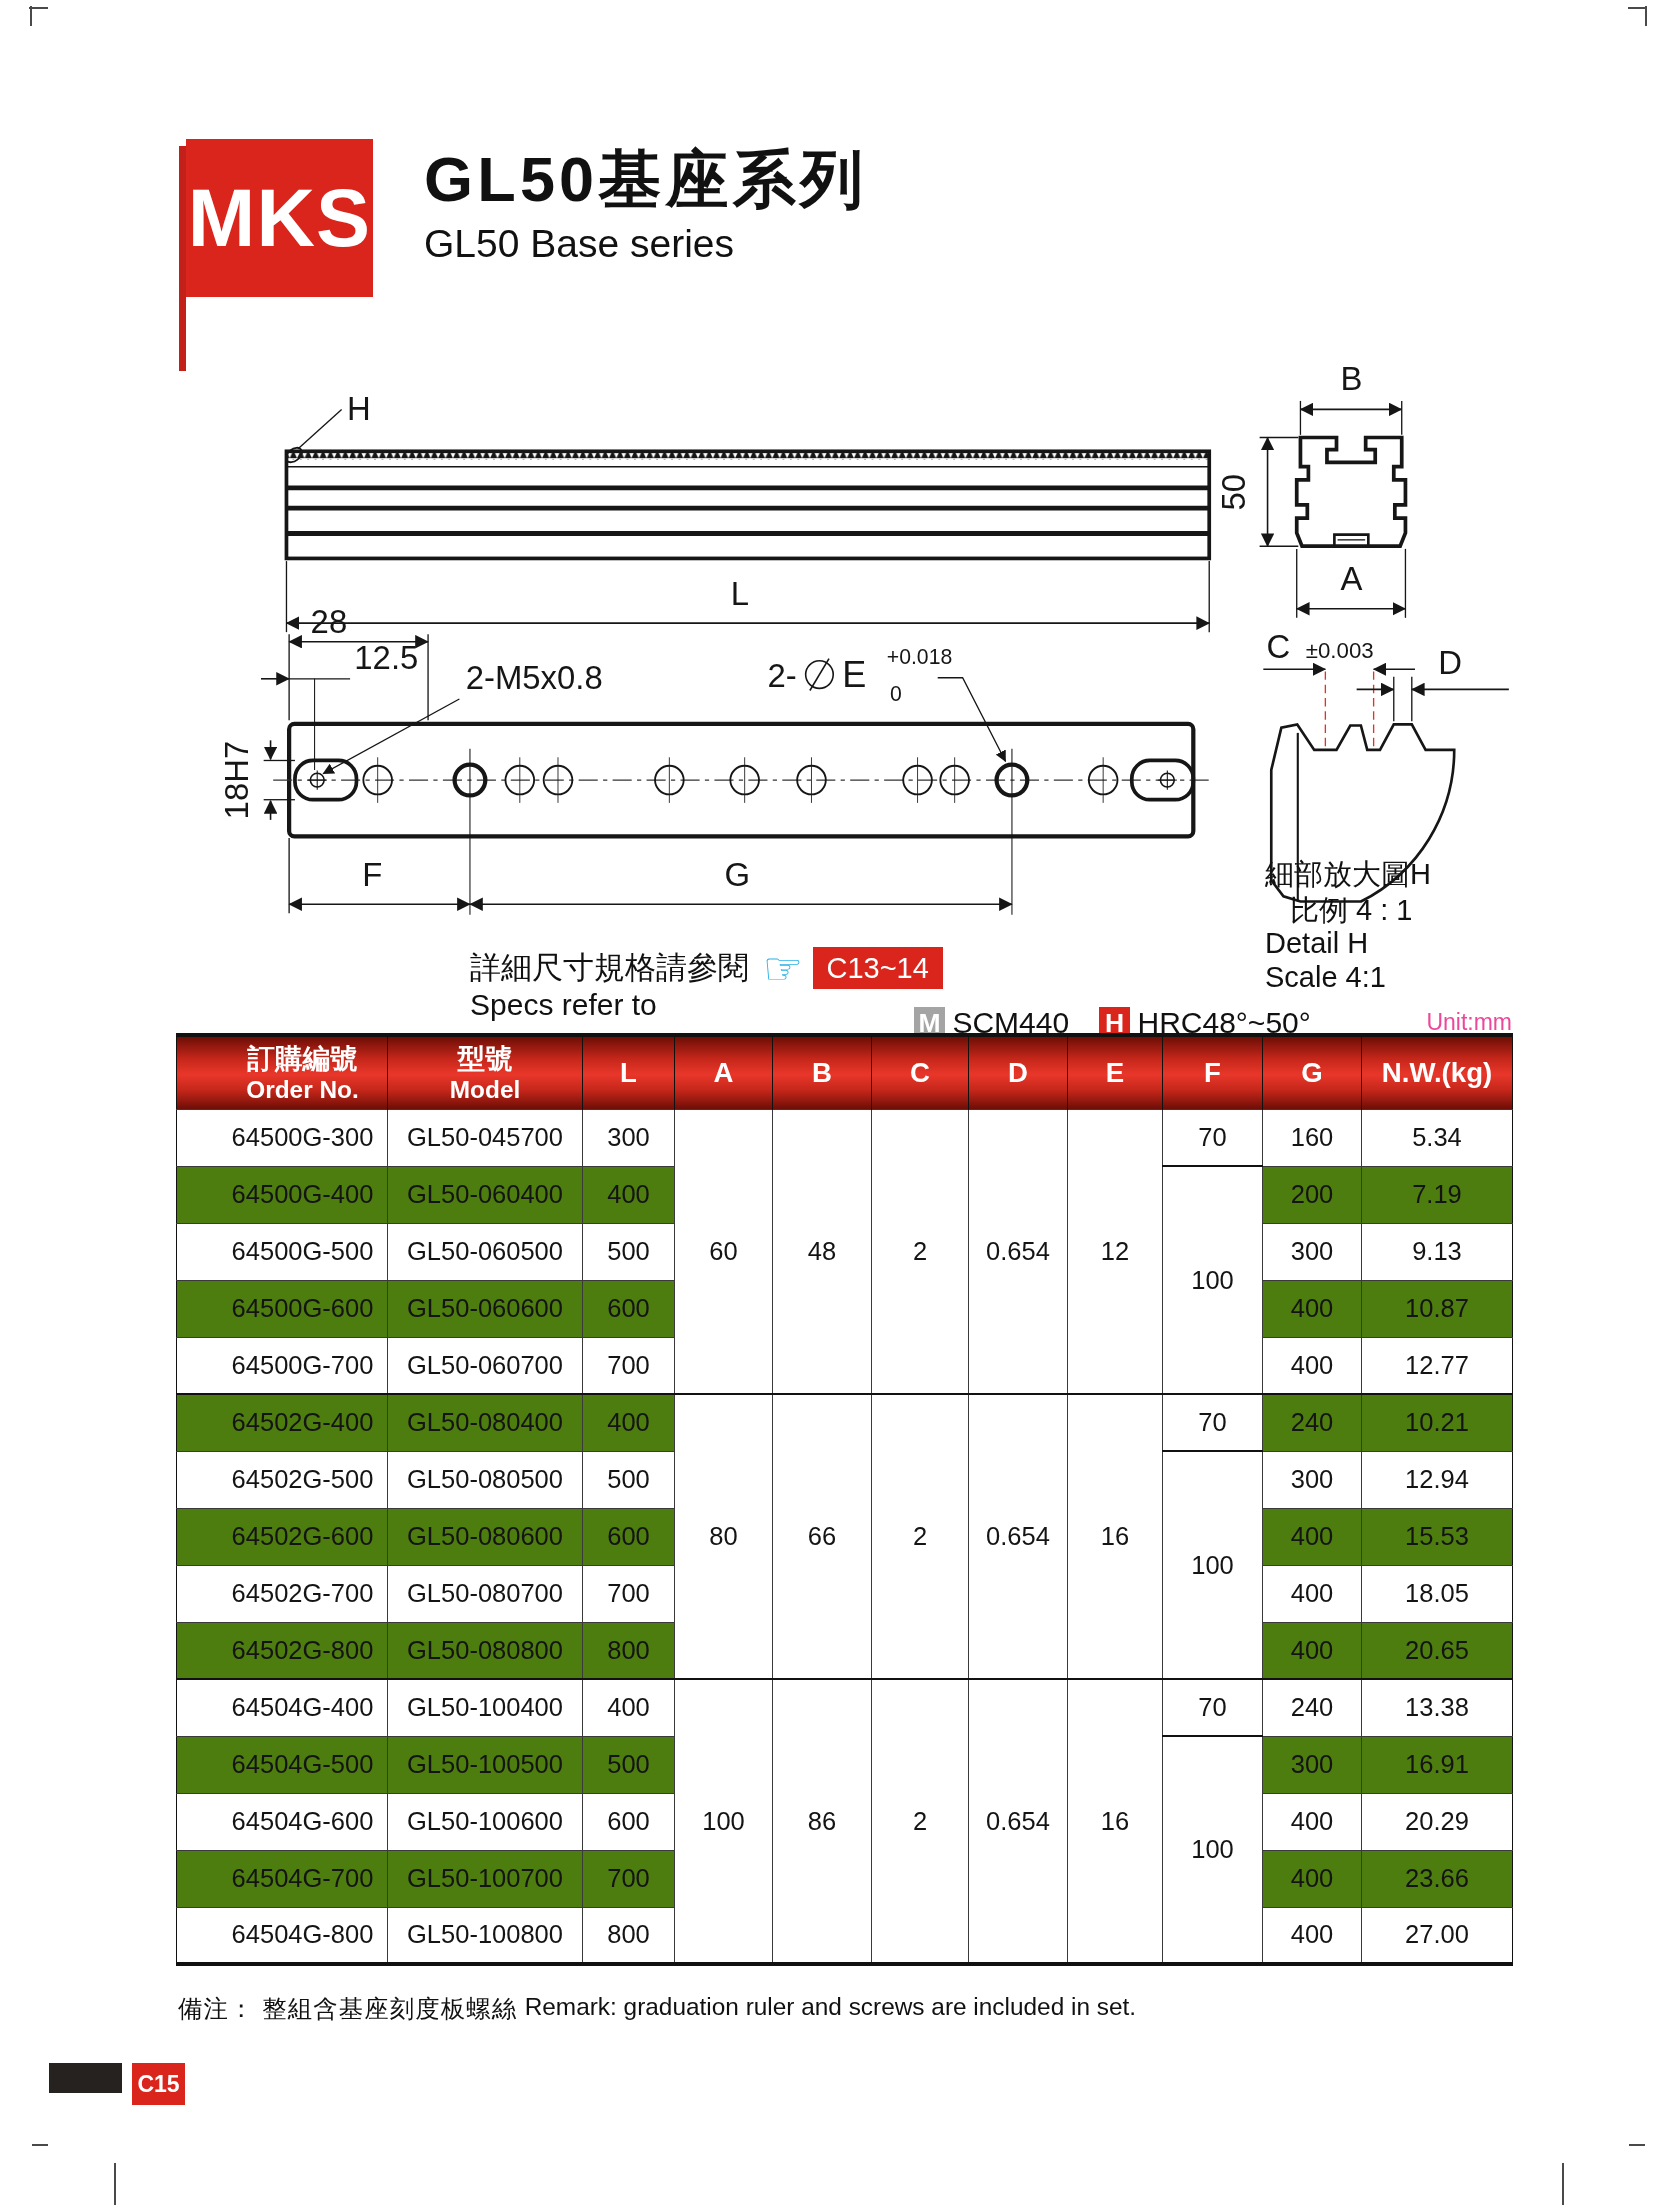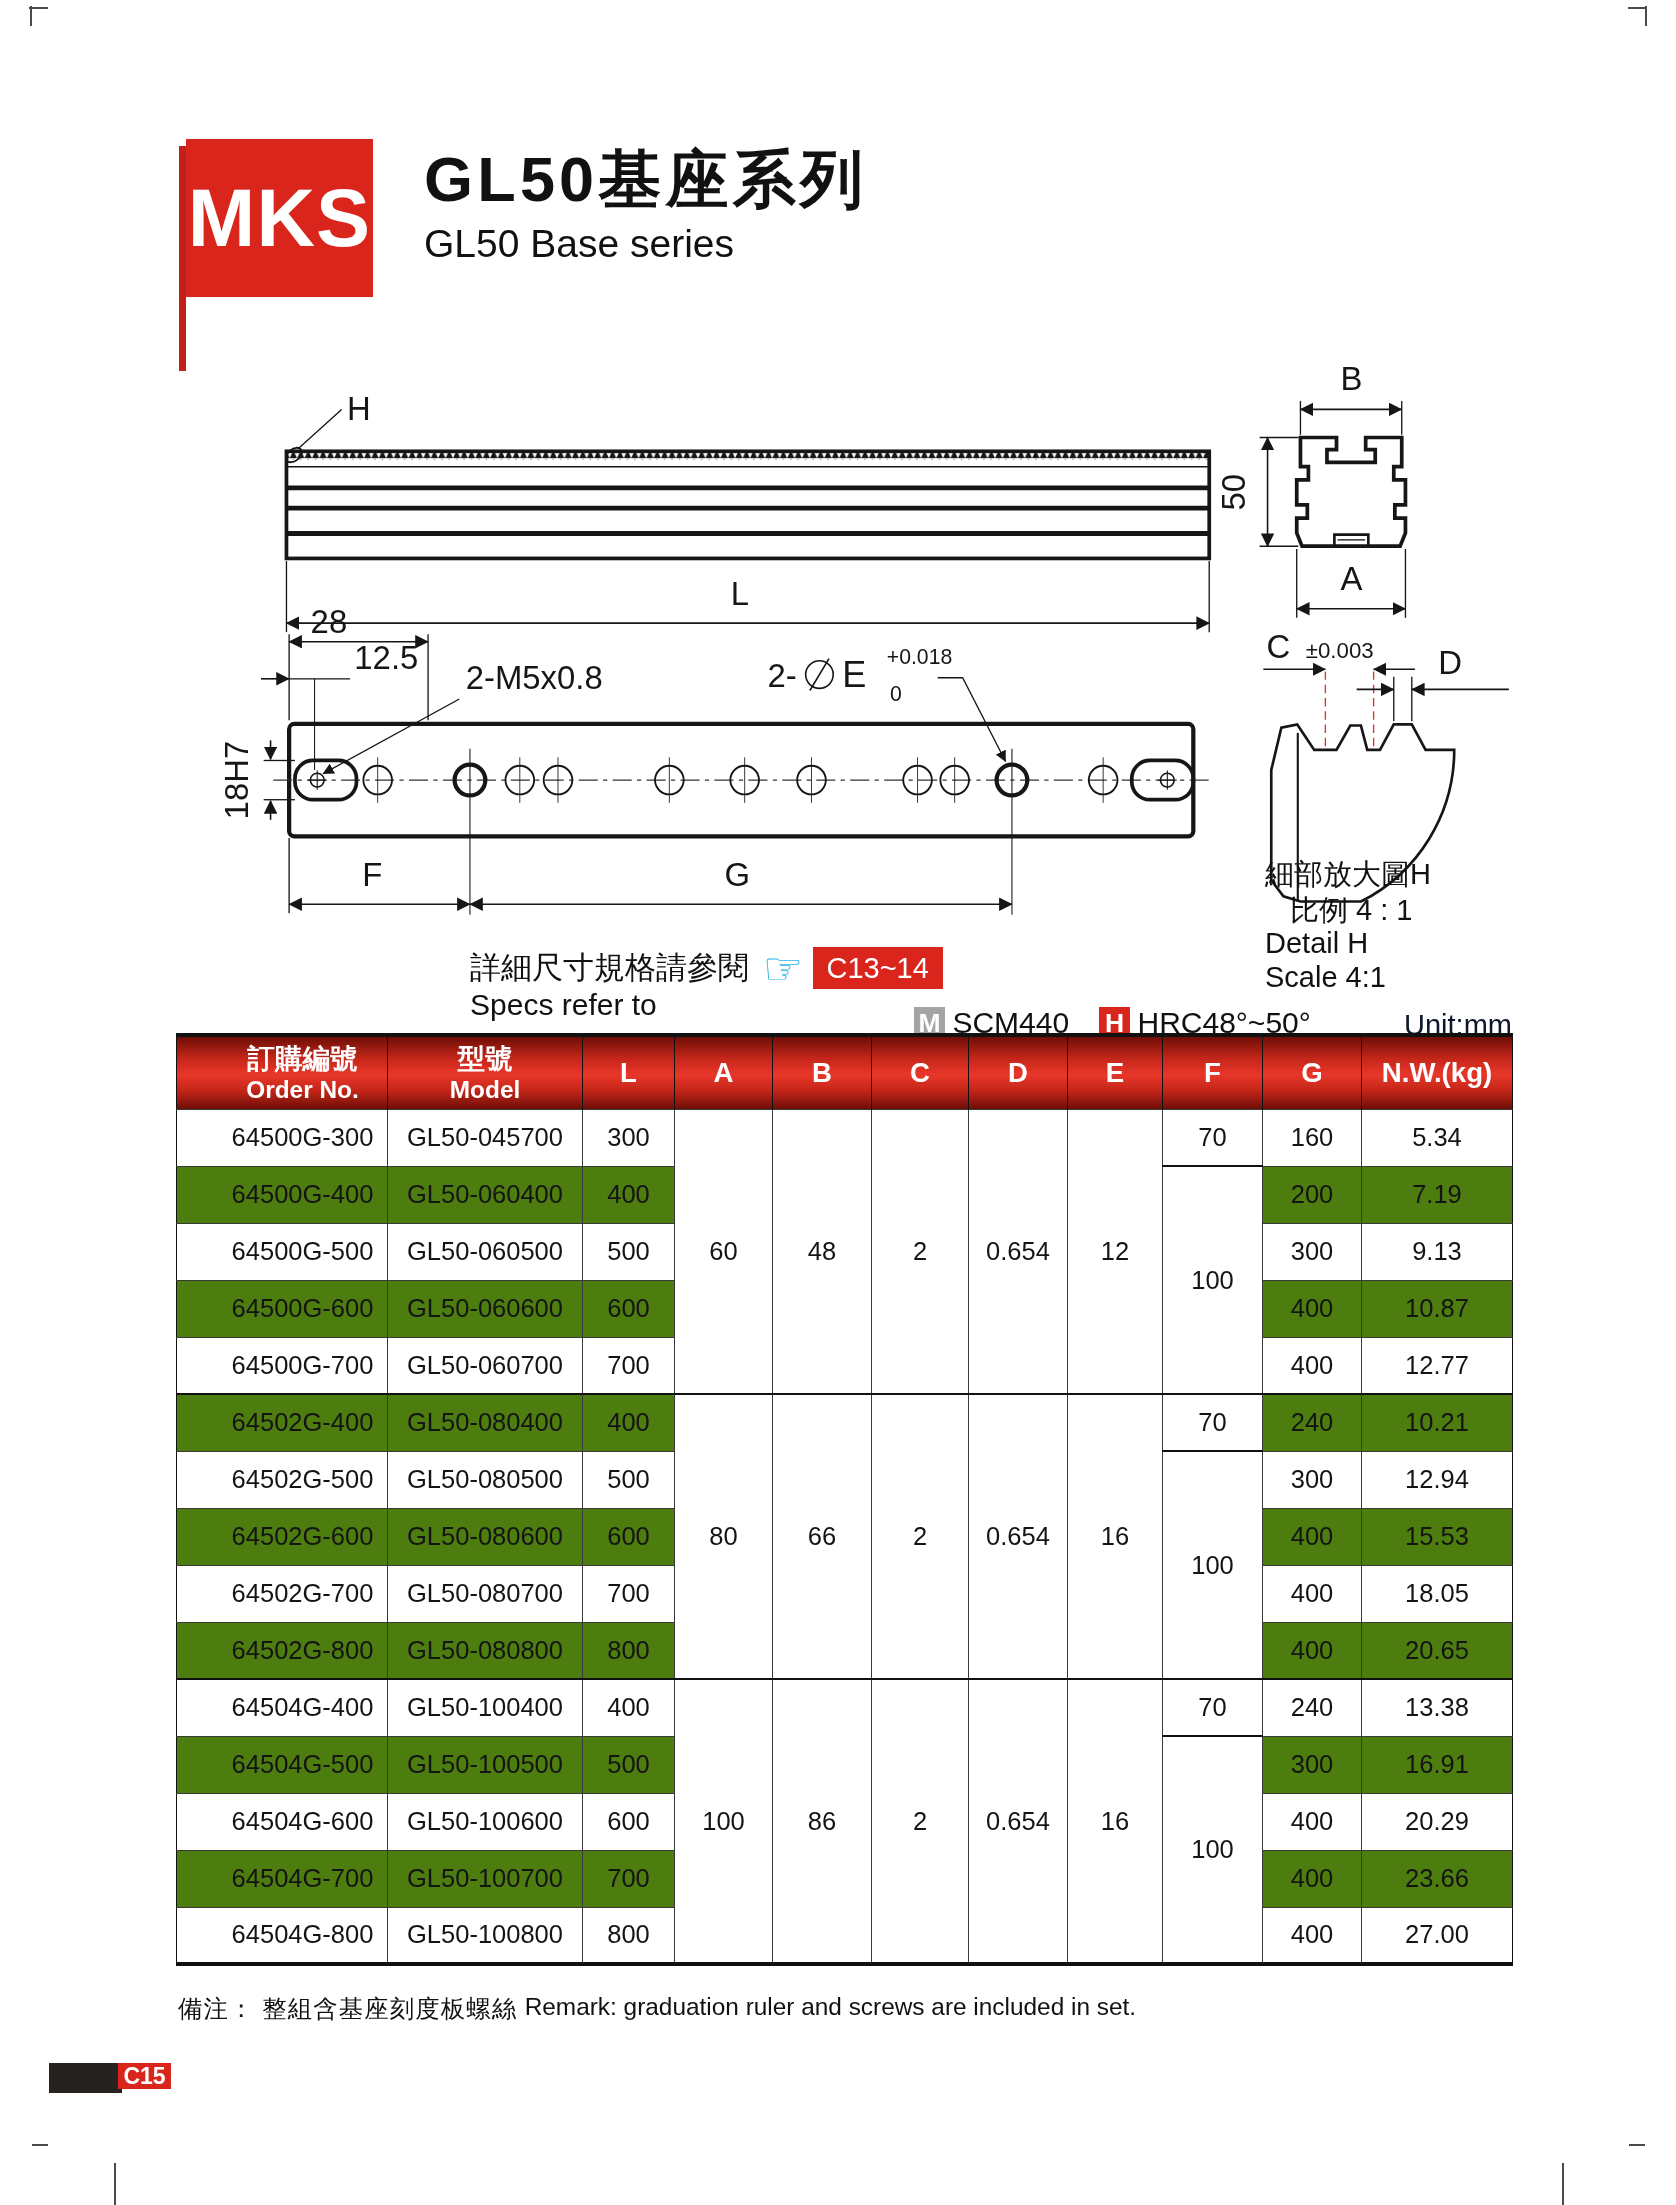--- a/index.html
+++ b/index.html
@@ -25,21 +25,21 @@
   
   .specs-cjk{position:absolute;left:470px;top:947px;display:flex;align-items:center;font-size:31px;color:#111;}
   .hand{color:#2bb3e8;font-size:45px;line-height:31px;margin:0 9.5px 0 13.8px;}
   .ref-badge{background:#d9251c;color:#fff;font-size:29px;padding:4.2px 13.8px;}
   .specs-en{position:absolute;left:470px;top:988px;font-size:30px;color:#111;text-align:right;}
   .material-line{position:absolute;left:914px;top:1006px;display:flex;align-items:center;font-size:30px;color:#111;}
   .badge{width:31px;height:33px;display:inline-flex;align-items:center;justify-content:center;
          color:#fff;font-size:26.5px;font-weight:bold;}
   .badge.m{background:#a4a4a4;margin-right:7.4px;}
   .badge.h{background:#d9251c;margin-left:30px;margin-right:7.4px;}
-  .unit{position:absolute;left:1358px;top:1009px;width:154px;text-align:right;font-size:29px;color:#0f172a;}
+  .unit{position:absolute;left:1358px;top:1009px;width:154px;text-align:right;font-size:23px;color:#ec4899;}
   .cap{position:absolute;font-size:29px;color:#111;}
 
   
   .tbl-wrap{position:absolute;left:176px;top:1033px;width:1336px;}
   table{border-collapse:collapse;table-layout:fixed;width:1336px;
         border-left:1.6px solid #111;border-right:1.6px solid #111;
         border-top:4.8px solid #111;border-bottom:4.8px solid #111;}
   th{background:linear-gradient(180deg,#6d0e06 0%,#c5261a 30%,#e8372a 52%,#c5261a 74%,#6d0e06 100%);
      color:#fff;height:74px;border-left:1.1px solid #111;font-weight:600;vertical-align:middle;text-align:center;}
   th:first-child,td:first-child{border-left:none;padding-left:42px;}
@@ -50,21 +50,21 @@
      text-align:center;vertical-align:middle;font-size:25.5px;color:#141414;background:#fff;}
   tr.gs td{border-top:2.7px solid #111;}
   td.g{background:#4d7c0f;}
   td.w{background:#ffffff;}
   td.fd{border-top:2.7px solid #111;}
 
   .remark{position:absolute;left:178px;top:1993px;font-size:24.4px;color:#111;display:flex;gap:7.4px;white-space:nowrap;}
   .remark .cjk{letter-spacing:1.1px;}
 
   .page-tab-black{position:absolute;left:49px;top:2063px;width:73px;height:30px;background:#262220;}
-  .page-tab-red{position:absolute;left:118px;top:2063px;width:53px;height:26px;background:#d9251c;
+  .page-tab-red{position:absolute;left:132px;top:2063px;width:53px;height:42px;background:#d9251c;
                 color:#fff;font-size:23px;font-weight:bold;display:flex;align-items:center;justify-content:center;}
 
   .crop{position:absolute;background:#4a4a4a;}
 </style>
 </head>
 <body>
 
 <div id="page" data-name="catalog-page">
 
   <div class="crop" data-name="crop-mark" style="left:29px;top:7.4px;width:19px;height:1.6px;"></div>

